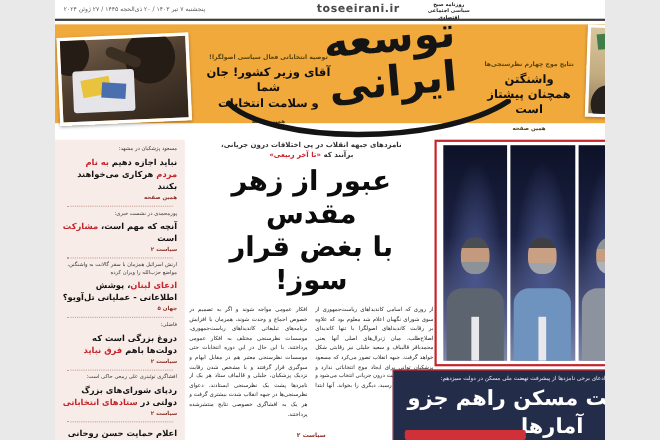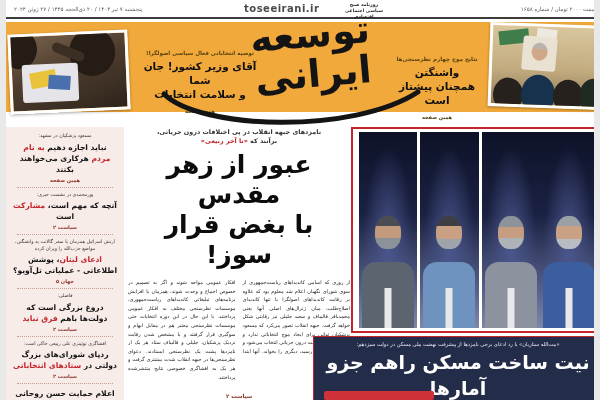--- a/index.html
+++ b/index.html
@@ -1,16 +1,16 @@
 <!DOCTYPE html>
 <html lang="fa" dir="rtl"><head>
 <meta charset="utf-8">
 <style>
   html,body{margin:0;padding:0;background:#e9e9e9;}
-  .page{position:relative;width:588px;height:400px;margin:0 auto;background:#fff;overflow:hidden;
+  .page{position:relative;width:500px;height:400px;margin:0 auto;background:#fff;overflow:hidden;
         font-family:"DejaVu Sans",sans-serif;direction:rtl;}
 
   
   .topbar{position:absolute;top:0;left:0;width:600px;height:22px;background:#fff;z-index:5;}
   .topbar .rule{position:absolute;top:17px;left:0;width:600px;height:2px;background:#3c3c3c;}
   .t-date{position:absolute;top:6px;left:8px;font-size:5.5px;color:#5a5a5a;direction:rtl;}
   .t-site{position:absolute;top:3px;left:238px;font-size:10px;font-weight:bold;color:#4a4a4a;direction:ltr;letter-spacing:.5px;}
   .t-price{position:absolute;top:6px;right:10px;font-size:5.5px;color:#5a5a5a;}
 
   
@@ -44,21 +44,21 @@
   .flag-white{position:absolute;left:44px;top:2px;width:20px;height:10px;background:#eee9df;transform:rotate(5deg);}
   .poster{position:absolute;left:30px;top:10px;width:34px;height:34px;background:#e9e2d2;border-radius:3px;transform:rotate(3deg);}
   .poster-face{position:absolute;left:9px;top:6px;width:16px;height:18px;border-radius:50%;
         background:linear-gradient(180deg,#b9b3ac 0 35%,#cfa88a 35% 100%);}
   .crowd-dot{position:absolute;bottom:-8px;border-radius:50%;background:#26211c;}
   .cd1{left:2px;width:30px;height:34px;}  .cd2{left:30px;width:34px;height:40px;bottom:-10px;background:#16324c;}
   .cd3{left:62px;width:30px;height:34px;} .cd4{left:88px;width:30px;height:36px;background:#1e2a22;}
 
   
   .sidebar{position:absolute;top:127px;left:0;width:118px;height:273px;background:#F8ECE9;z-index:1;
-        box-sizing:border-box;padding:6px 7px;text-align:center;}
+        box-sizing:border-box;padding:6px 7px;}
   .s-item{margin-bottom:3px;}
   .s-k{font-size:4.8px;color:#3a3a3a;line-height:6.5px;margin-bottom:2px;}
   .s-h{font-size:7.6px;font-weight:900;color:#131313;line-height:11px;}
   .s-ref{font-size:5px;font-weight:bold;color:#8b2f24;margin-top:2px;}
   .s-sep{border-top:1px dotted #c59f94;margin:4px 4px 4px 4px;height:0;}
   .red{color:#C4242B;}
 
   
   .main{position:absolute;top:128px;left:122px;width:222px;z-index:1;text-align:center;}
   .m-kicker{font-size:6.4px;font-weight:bold;color:#333;line-height:9px;}

